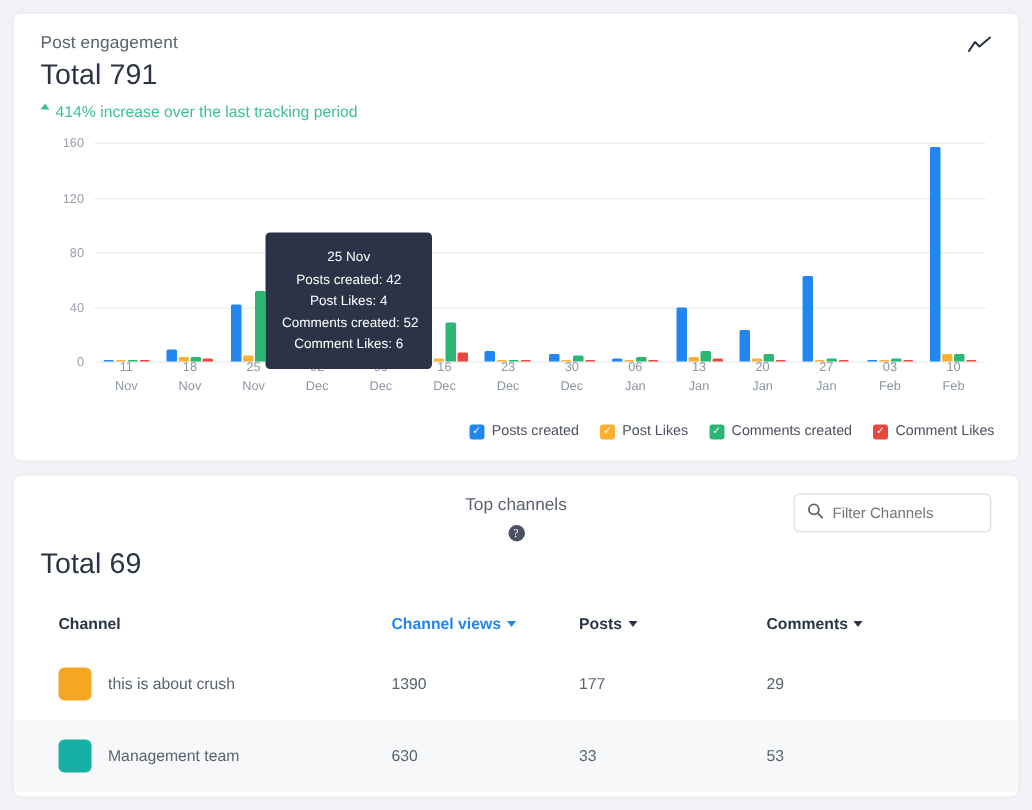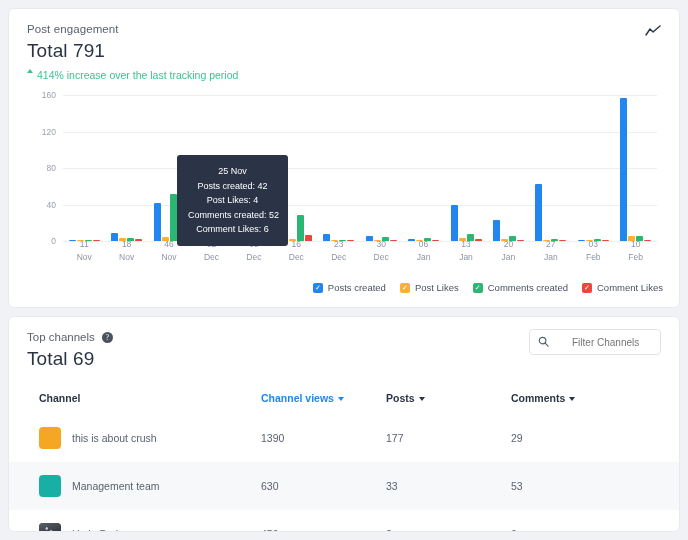--- a/index.html
+++ b/index.html
@@ -69,32 +69,32 @@
   .swatch {
     width: 10px; height: 10px; border-radius: 2px;
     display: flex; align-items: center; justify-content: center;
     color: #fff; font-size: 7px; line-height: 1;
   }
   .legend-label { font-size: 9.5px; color: #4a5160; }
 
   
   #channels-card { height: 216px; overflow: hidden; }
   .ch-head { padding: 14px 18px 0 18px; position: relative; }
-  .ch-eyebrow { font-size: 11.5px; color: #5a6270; display: flex; align-items: center; gap: 7px;}
+  .ch-eyebrow { font-size: 11.5px; color: #5a6270; display: flex; align-items: center; gap: 7px; flex-direction: column;}
   .help-icon {
     width: 11px; height: 11px; border-radius: 50%;
     background: #4a5160; color: #fff;
     font-size: 8px; line-height: 11px; text-align: center;
     font-family: "Liberation Serif", serif;
   }
   .filter-box {
     position: absolute; right: 18px; top: 12px;
     width: 132px; height: 26px;
     border: 1px solid #dfe3e8; border-radius: 4px;
-    display: flex; align-items: center; padding: 0 8px; gap: 23px;
+    display: flex; align-items: center; padding: 0 8px; gap: 6px;
     background: #fff;
     margin-left: 16px;
   }
   .filter-input {
     border: none; outline: none; font-size: 10px; color: #9aa1ad;
     font-family: "Liberation Sans", sans-serif; width: 100%; background: transparent;
   }
   table { width: 100%; border-collapse: collapse; margin-top: 16px; }
   th {
     text-align: left; font-size: 10.5px; font-weight: bold; color: #2b3445;
@@ -257,21 +257,21 @@
     <div class="xlabels" id="xlabels">
         <div class="xlab">
           <div>11</div>
           <div>Nov</div>
         </div>
         <div class="xlab">
           <div>18</div>
           <div>Nov</div>
         </div>
         <div class="xlab">
-          <div>46</div>
+          <div>25</div>
           <div>Nov</div>
         </div>
         <div class="xlab">
           <div>02</div>
           <div>Dec</div>
         </div>
         <div class="xlab">
           <div>09</div>
           <div>Dec</div>
         </div>

